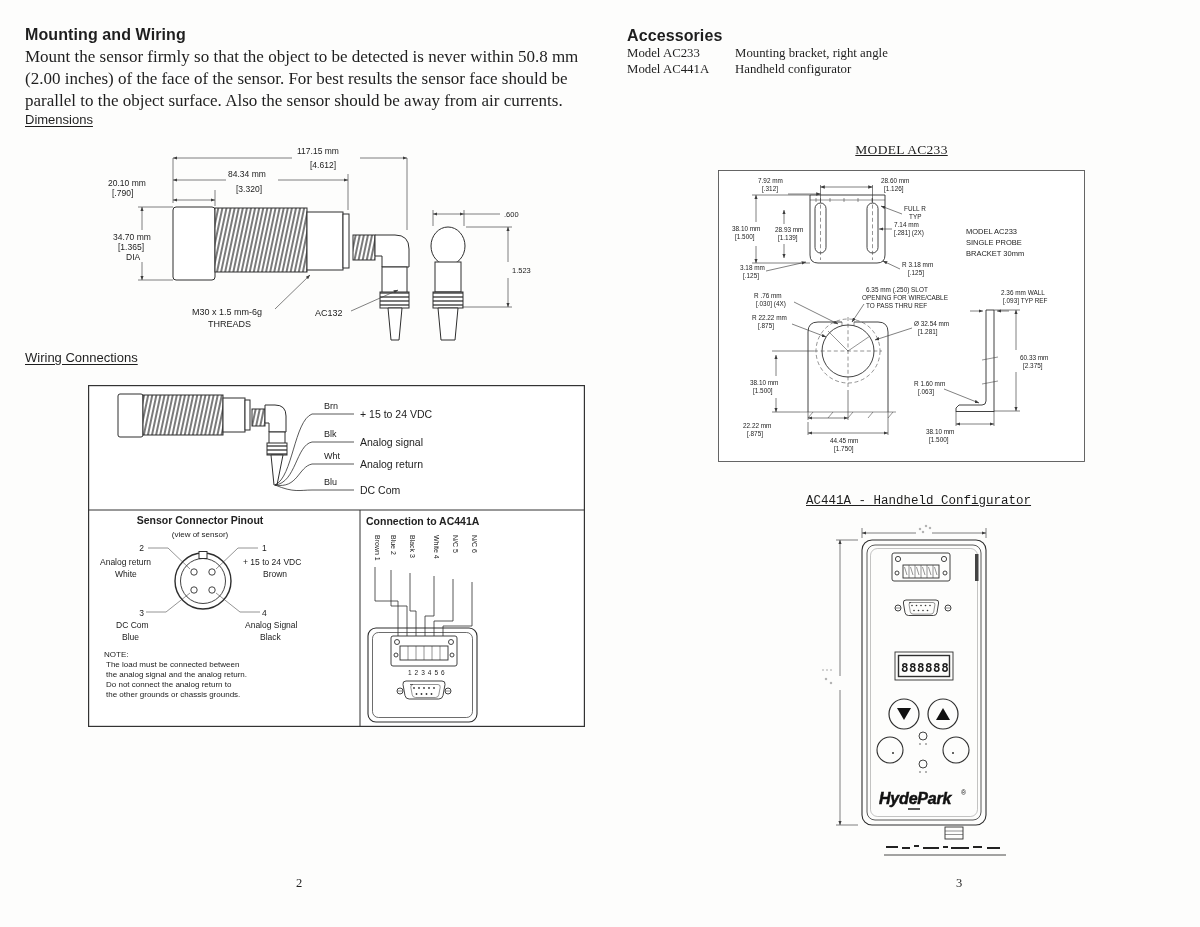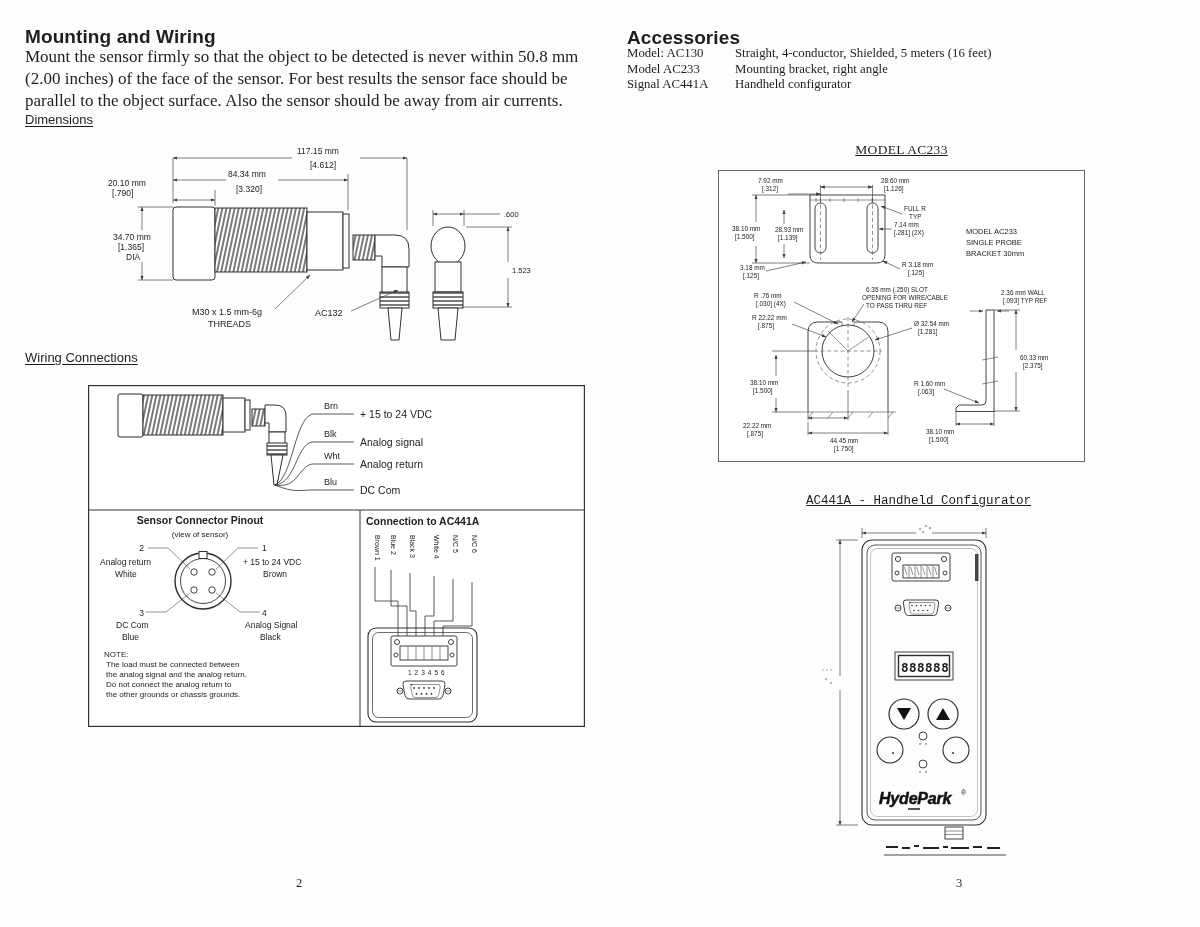--- a/index.html
+++ b/index.html
@@ -1,18 +1,18 @@
 <!DOCTYPE html>
 <html><head>
 <meta charset="utf-8">
 <style>
   html,body{margin:0;padding:0}
   body{position:relative;width:1200px;height:927px;background:#fdfdfc;font-family:"Liberation Sans",sans-serif;color:#1e1e1e;overflow:hidden}
   .abs{position:absolute}
-  .h1{font-size:19px;font-weight:bold;letter-spacing:.1px}
+  .h1{font-size:16px;font-weight:bold;letter-spacing:.1px}
   .para{font-family:"Liberation Serif",serif;font-size:17px;line-height:1.28}
   .subhead{font-size:13px;text-decoration:underline;text-underline-offset:2px}
   .acc-row{display:flex;font-family:"Liberation Serif",serif;font-size:12.8px;line-height:15.6px}
   .acc-model{width:108px;flex:none}
   .center-title{font-family:"Liberation Serif",serif;font-size:13.5px;text-decoration:underline;text-align:center;letter-spacing:.3px}
   .sub-title{font-family:Liberation Mono, monospace;font-size:12.5px;text-decoration:underline}
   .pgnum{font-family:"Liberation Serif",serif;font-size:12.5px}
   svg{overflow:visible}
   svg text{font-family:"Liberation Sans",sans-serif;fill:#222}
   .t6{font-size:6.4px}.t7{font-size:7px}.t75{font-size:7.5px}.t8{font-size:8px}
@@ -218,29 +218,25 @@
         </g>
       </g>
     </g>
   </svg>
 
   <div class="abs pgnum" style="left:296px;top:876px">2</div>
 
   <div class="abs h1" style="left:627px;top:27px">Accessories</div>
   <div class="abs" style="left:627px;top:46px;width:560px">
     <div class="acc-row">
-      <span class="acc-model">Model: AC130</span>
-      <span>Straight, 4-conductor, Shielded, 5 meters (16 feet)</span>
-    </div>
-    <div class="acc-row">
       <span class="acc-model">Model AC233</span>
       <span>Mounting bracket, right angle</span>
     </div>
     <div class="acc-row">
-      <span class="acc-model">Signal AC441A</span>
+      <span class="acc-model">Model AC441A</span>
       <span>Handheld configurator</span>
     </div>
   </div>
 
   <div class="abs center-title" style="left:718px;top:142px;width:367px">MODEL AC233</div>
 
   <svg class="abs" style="left:718px;top:170px" width="367" height="292" viewBox="0 0 367 292">
     <rect x=".5" y=".5" width="366" height="291" fill="#fff" stroke="#555" stroke-width=".9"></rect>
 
     <g>

